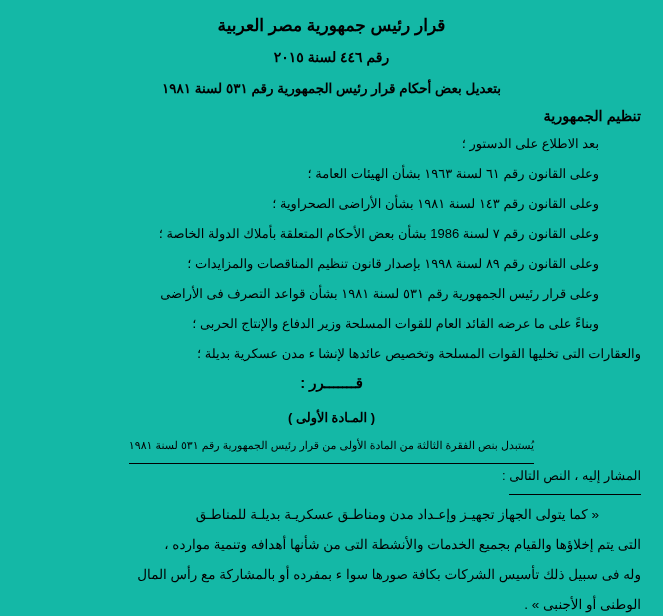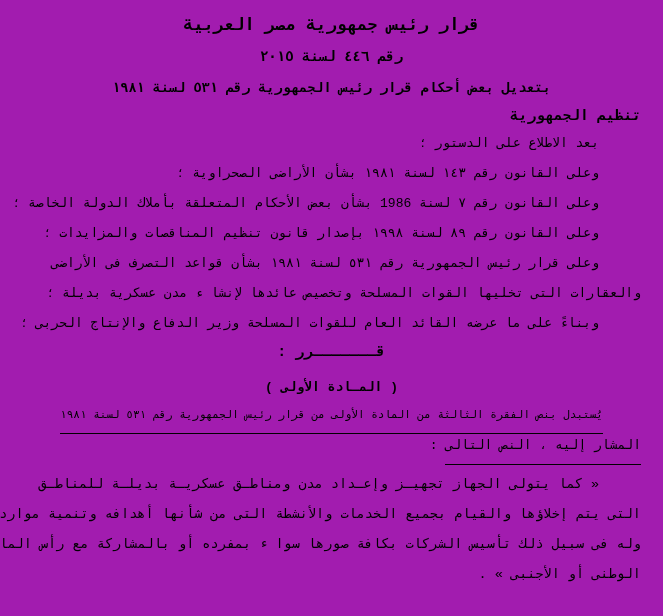--- a/index.html
+++ b/index.html
@@ -5,24 +5,24 @@
   html, body {
     margin: 0;
     padding: 0;
     background: #ffffff;
   }
   .page {
     position: relative;
     width: 663px;
     height: 616px;
     box-sizing: border-box;
-    background: #a21caf;
+    background: #14b8a6;
     color: #000000;
     direction: rtl;
-    font-family: Liberation Mono, monospace;
+    font-family: Liberation Sans, sans-serif;
     padding: 8px 22px 0 22px;
     overflow: hidden;
   }
   .doc-title {
     text-align: center;
     font-weight: bold;
     font-size: 17px;
     line-height: 24px;
     margin: 6px 0 10px 0;
   }
@@ -106,26 +106,27 @@
   <div class="doc-title">قرار رئيس جمهورية مصر العربية</div>
 
   <div class="doc-number">رقم ٤٤٦ لسنة ٢٠١٥</div>
 
   <div class="doc-subject">بتعديل بعض أحكام قرار رئيس الجمهورية رقم ٥٣١ لسنة ١٩٨١</div>
 
   <div class="issuer-heading">تنظيم الجمهورية</div>
 
   <div>
     <div class="pline indent">بعد الاطلاع على الدستور ؛</div>
+    <div class="pline indent">وعلى القانون رقم ٦١ لسنة ١٩٦٣ بشأن الهيئات العامة ؛</div>
     <div class="pline indent">وعلى القانون رقم ١٤٣ لسنة ١٩٨١ بشأن الأراضى الصحراوية ؛</div>
     <div class="pline indent">وعلى القانون رقم ٧ لسنة 1986 بشأن بعض الأحكام المتعلقة بأملاك الدولة الخاصة ؛</div>
     <div class="pline indent">وعلى القانون رقم ٨٩ لسنة ١٩٩٨ بإصدار قانون تنظيم المناقصات والمزايدات ؛</div>
     <div class="pline indent">وعلى قرار رئيس الجمهورية رقم ٥٣١ لسنة ١٩٨١ بشأن قواعد التصرف فى الأراضى</div>
+    <div class="pline indent">وبناءً على ما عرضه القائد العام للقوات المسلحة وزير الدفاع والإنتاج الحربى ؛</div>
     <div class="pline">والعقارات التى تخليها القوات المسلحة وتخصيص عائدها لإنشا ء مدن عسكرية بديلة ؛</div>
-    <div class="pline indent">وبناءً على ما عرضه القائد العام للقوات المسلحة وزير الدفاع والإنتاج الحربى ؛</div>
   </div>
 
   <div class="decree-word">قـــــــرر :</div>
 
   <div class="article-heading">( المـادة الأولى )</div>
 
   <div class="amendment-line">
     <span class="uline">يُستبدل بنص الفقرة الثالثة من المادة الأولى من قرار رئيس الجمهورية رقم ٥٣١ لسنة ١٩٨١</span>
   </div>
 

